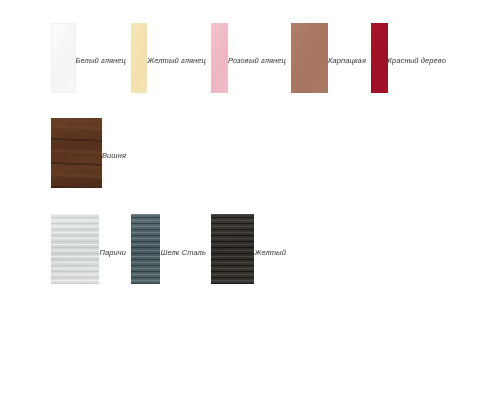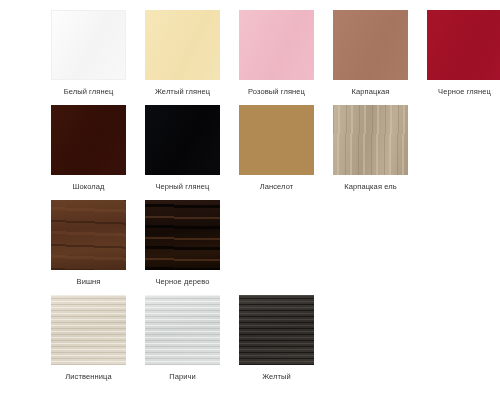--- a/index.html
+++ b/index.html
@@ -28,24 +28,25 @@
     padding-left: 51px;
     box-sizing: border-box;
   }
   .row-1 { height: 95px; }
   .row-2 { height: 95px; }
   .row-3 { height: 95px; }
   .row-4 { height: 98px; }
 
   .swatch-cell {
     width: 75px;
-    margin-right: 19px;
+    margin-right: 5px;
     display: flex;
-    flex-direction: column;
+    flex-direction: row;
     align-items: center;
+    font-style: italic;
   }
   .swatch-chip {
     width: 75px;
     height: 70px;
     box-sizing: border-box;
     position: relative;
     overflow: hidden;
   }
   .swatch-label {
     margin-top: 7px;
@@ -200,58 +201,36 @@
       <div class="swatch-cell">
         <div class="swatch-chip chip-pink"></div>
         <div class="swatch-label">Розовый глянец</div>
       </div>
       <div class="swatch-cell">
         <div class="swatch-chip chip-cappuccino"></div>
         <div class="swatch-label">Карпацкая</div>
       </div>
       <div class="swatch-cell">
         <div class="swatch-chip chip-red"></div>
-        <div class="swatch-label">Черное глянец</div>
-      </div>
-    </div>
-  <div class="swatch-row row-2">
-      <div class="swatch-cell">
-        <div class="swatch-chip chip-chocolate"></div>
-        <div class="swatch-label">Шоколад</div>
-      </div>
-      <div class="swatch-cell">
-        <div class="swatch-chip chip-black"></div>
-        <div class="swatch-label">Черный глянец</div>
-      </div>
-      <div class="swatch-cell">
-        <div class="swatch-chip chip-lanselot"></div>
-        <div class="swatch-label">Ланселот</div>
-      </div>
-      <div class="swatch-cell">
-        <div class="swatch-chip chip-spruce"></div>
-        <div class="swatch-label">Карпацкая ель</div>
+        <div class="swatch-label">Красный дерево</div>
       </div>
     </div>
   <div class="swatch-row row-3">
       <div class="swatch-cell">
         <div class="swatch-chip chip-cherry"></div>
         <div class="swatch-label">Вишня</div>
       </div>
-      <div class="swatch-cell">
-        <div class="swatch-chip chip-ebony"></div>
-        <div class="swatch-label">Черное дерево</div>
-      </div>
     </div>
   <div class="swatch-row row-4">
       <div class="swatch-cell">
-        <div class="swatch-chip chip-larch"></div>
-        <div class="swatch-label">Лиственница</div>
-      </div>
-      <div class="swatch-cell">
         <div class="swatch-chip chip-parichi"></div>
         <div class="swatch-label">Паричи</div>
       </div>
       <div class="swatch-cell">
+        <div class="swatch-chip chip-steel"></div>
+        <div class="swatch-label">Шелк Сталь</div>
+      </div>
+      <div class="swatch-cell">
         <div class="swatch-chip chip-wenge"></div>
         <div class="swatch-label">Желтый</div>
       </div>
     </div>
 </div>
 
 </body></html>

